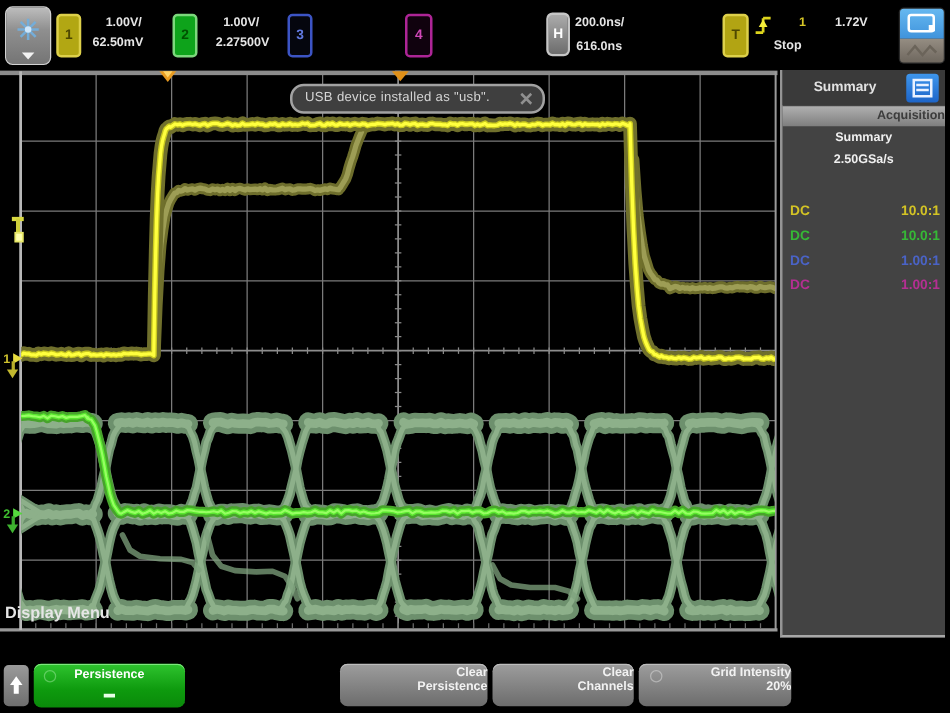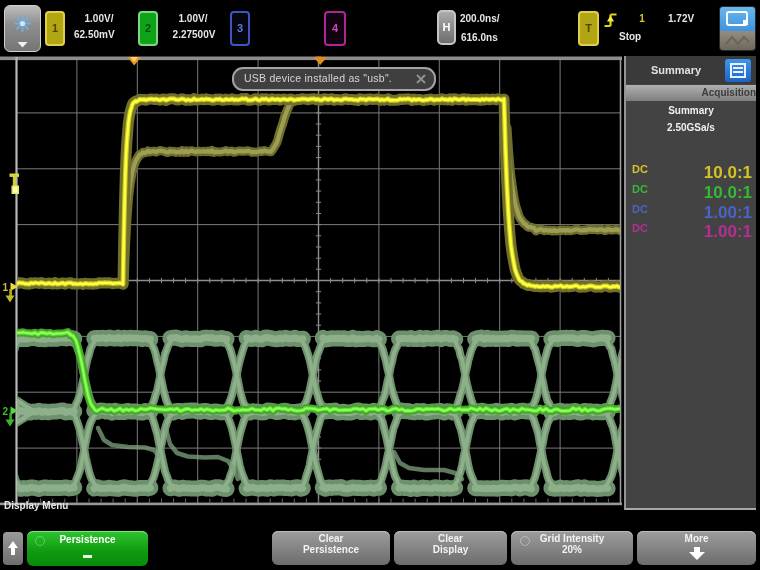--- a/index.html
+++ b/index.html
@@ -1,21 +1,21 @@
 <!DOCTYPE html>
 <html><head><meta charset="utf-8"><style>
 html,body{margin:0;padding:0;background:#000}
 #s{position:relative;width:760px;height:570px;background:#000;overflow:hidden;font-family:"Liberation Sans",sans-serif}
 .t{position:absolute;white-space:nowrap;color:#e6e6e6;font-weight:bold;font-size:10px;line-height:12px}
 .cb{position:absolute;top:11px;width:16px;height:31px;border-radius:4px;border:2px solid;font-weight:bold;font-size:11px;line-height:31px;text-align:center}
-.gb{position:absolute;top:531px;height:34px;border-radius:6px;background:linear-gradient(#9d9d9d,#6c6c6c);color:#f2f2f2;font-weight:bold;font-size:10px;text-align:center;box-shadow:inset 0 1px 0 #bdbdbd}
+.gb{position:absolute;top:531px;height:34px;border-radius:6px;background:linear-gradient(#9d9d9d,#6c6c6c);color:#f2f2f2;font-weight:bold;font-size:10px;text-align:right;box-shadow:inset 0 1px 0 #bdbdbd}
 .hd{position:absolute;left:0;width:100%;height:16px;background:linear-gradient(#b0b0b0,#7e7e7e);color:#3c3c3c;font-weight:bold;font-size:10px;line-height:16px;text-align:right}
 .sw{position:absolute;left:0;width:100%;color:#f0f0f0;font-weight:bold;font-size:10px;text-align:center}
 .dc{position:absolute;left:6px;font-weight:bold;font-size:11px}
-.pr{position:absolute;right:4px;font-weight:bold;font-size:17px;text-align:center}
+.pr{position:absolute;right:4px;font-weight:bold;font-size:11px;text-align:center}
 </style></head><body>
 <div id="s">
 <svg width="760" height="570" viewBox="0 0 760 570" style="position:absolute;left:0;top:0">
 <defs>
         <clipPath id="gc">
           <rect x="17" y="58" width="603" height="446"></rect>
         </clipPath>
       </defs>
 <line x1="76.9" y1="57.0" x2="76.9" y2="504.0" stroke="#7b7b7b" stroke-width="1"></line>
 <line x1="137.3" y1="57.0" x2="137.3" y2="504.0" stroke="#7b7b7b" stroke-width="1"></line>
@@ -399,44 +399,37 @@
       <div class="pr" style="top:166px;color:#b42f92">1.00:1</div>
 </div>
 
 <div style="position:absolute;left:232px;top:67px;width:200px;height:20px;background:#3f3f3f;border:2px solid #a2a2a2;border-radius:11px">
   <div style="position:absolute;left:10px;top:3px;font-size:10.5px;letter-spacing:0.25px;color:#d6d6d6">USB device installed as "usb".</div>
   <svg width="10" height="10" style="position:absolute;right:8px;top:5px">
         <path d="M1,1 L9,9 M9,1 L1,9" stroke="#909090" stroke-width="2"></path>
       </svg>
 </div>
 
-<div class="t" style="left:4px;top:500px;font-size:10px">Display Menu</div>
+<div class="t" style="left:4px;top:484px;font-size:13px">Display Menu</div>
 <div style="position:absolute;left:3px;top:532px;width:20px;height:33px;border-radius:4px;background:linear-gradient(#9a9a9a,#6e6e6e)">
   <svg width="20" height="33">
         <polygon points="10,9 15,16 5,16" fill="#fff"></polygon>
         <rect x="8" y="15" width="4" height="8" fill="#fff"></rect>
       </svg>
 </div>
 <div style="position:absolute;left:27px;top:531px;width:121px;height:35px;border-radius:6px;background:linear-gradient(#2fc42f,#0e9a0e 60%,#0a8a0a);box-shadow:inset 0 1px 0 #7ce87c">
   <div style="position:absolute;left:8px;top:5px;width:8px;height:8px;border-radius:50%;border:1.5px solid rgba(210,255,210,0.35)"></div>
   <div style="position:absolute;left:0;top:3px;width:100%;text-align:center;color:#fff;font-weight:bold;font-size:10px">Persistence</div>
   <div style="position:absolute;left:56px;top:24px;width:9px;height:2.5px;background:#e8ffe8"></div>
 </div>
 <div class="gb" style="left:272px;width:118px">
       <div style="margin-top:2px">Clear</div>
       <div>Persistence</div>
     </div>
 <div class="gb" style="left:394px;width:113px">
       <div style="margin-top:2px">Clear</div>
-      <div>Display</div>
+      <div>Channels</div>
     </div>
 <div class="gb" style="left:511px;width:122px">
       <div style="margin-top:2px">Grid Intensity</div>
       <div>20%</div>
   <div style="position:absolute;left:9px;top:5px;width:8px;height:8px;border-radius:50%;border:1.5px solid rgba(255,255,255,0.35)"></div>
 </div>
-<div class="gb" style="left:637px;width:119px">
-      <div style="margin-top:2px">More</div>
-  <svg width="20" height="14" style="position:absolute;left:50px;top:16px">
-        <rect x="7" y="0" width="6" height="6" fill="#fff"></rect>
-        <polygon points="2,5 18,5 10,13" fill="#fff"></polygon>
-      </svg>
-</div>
 </div>
 </body></html>

